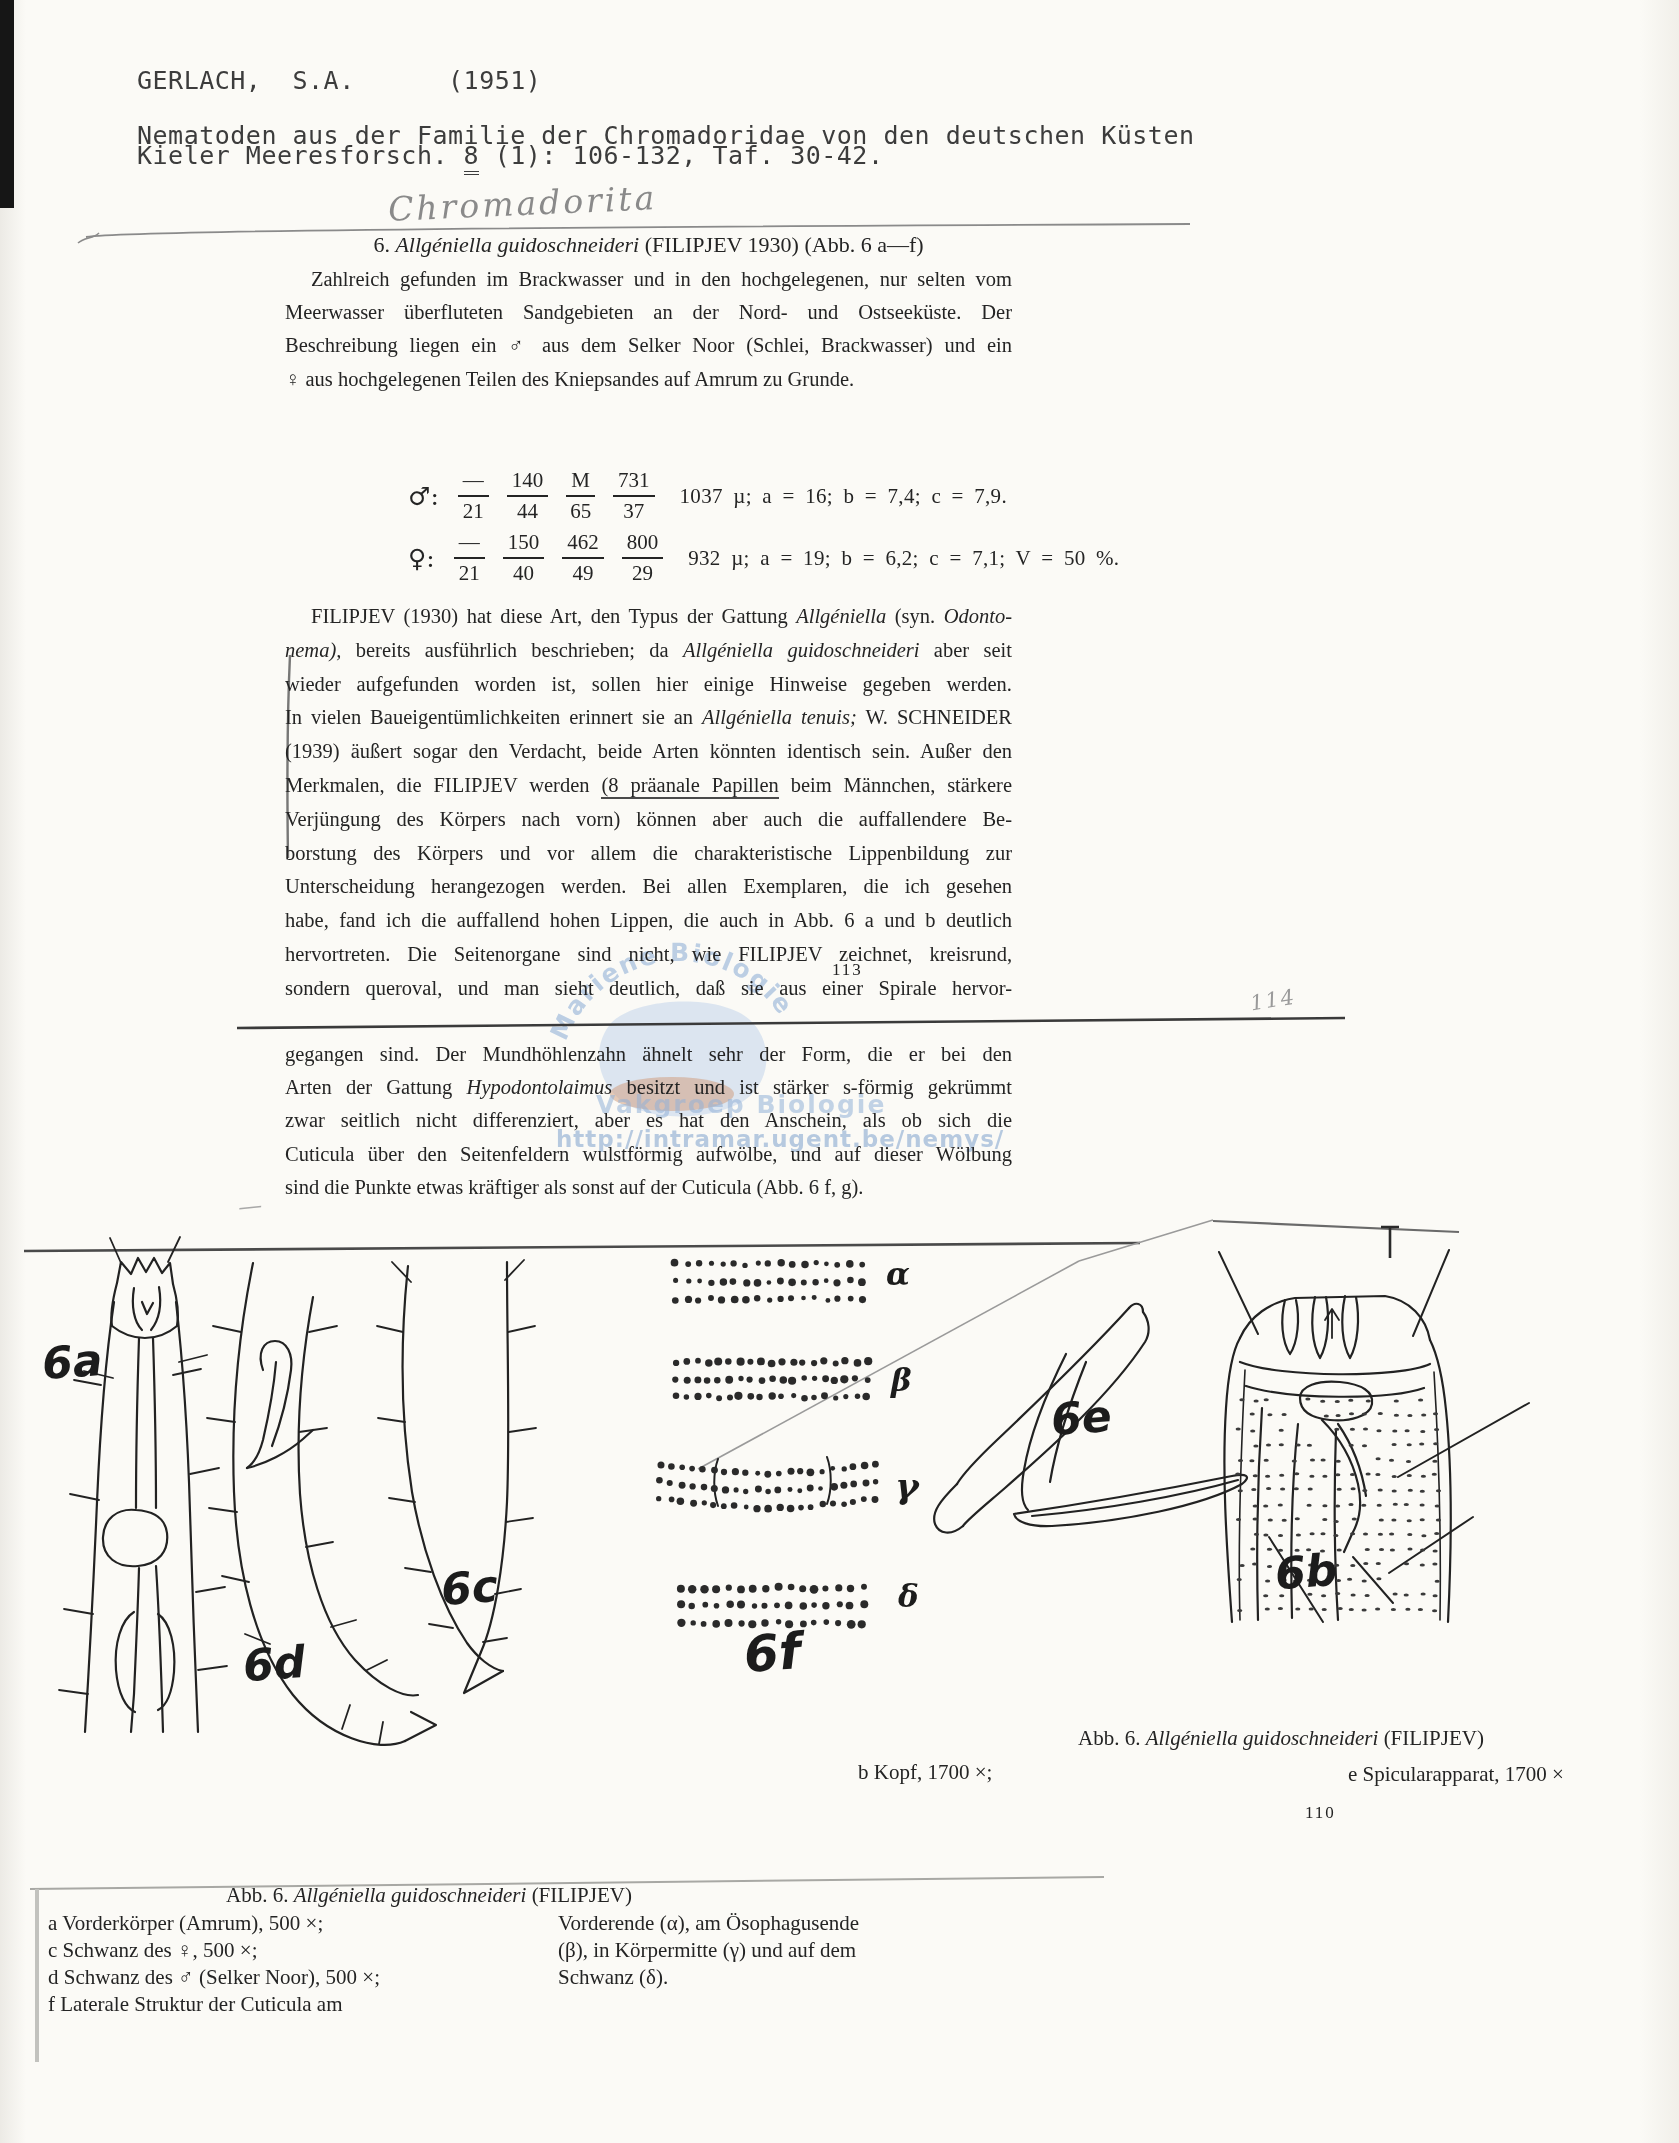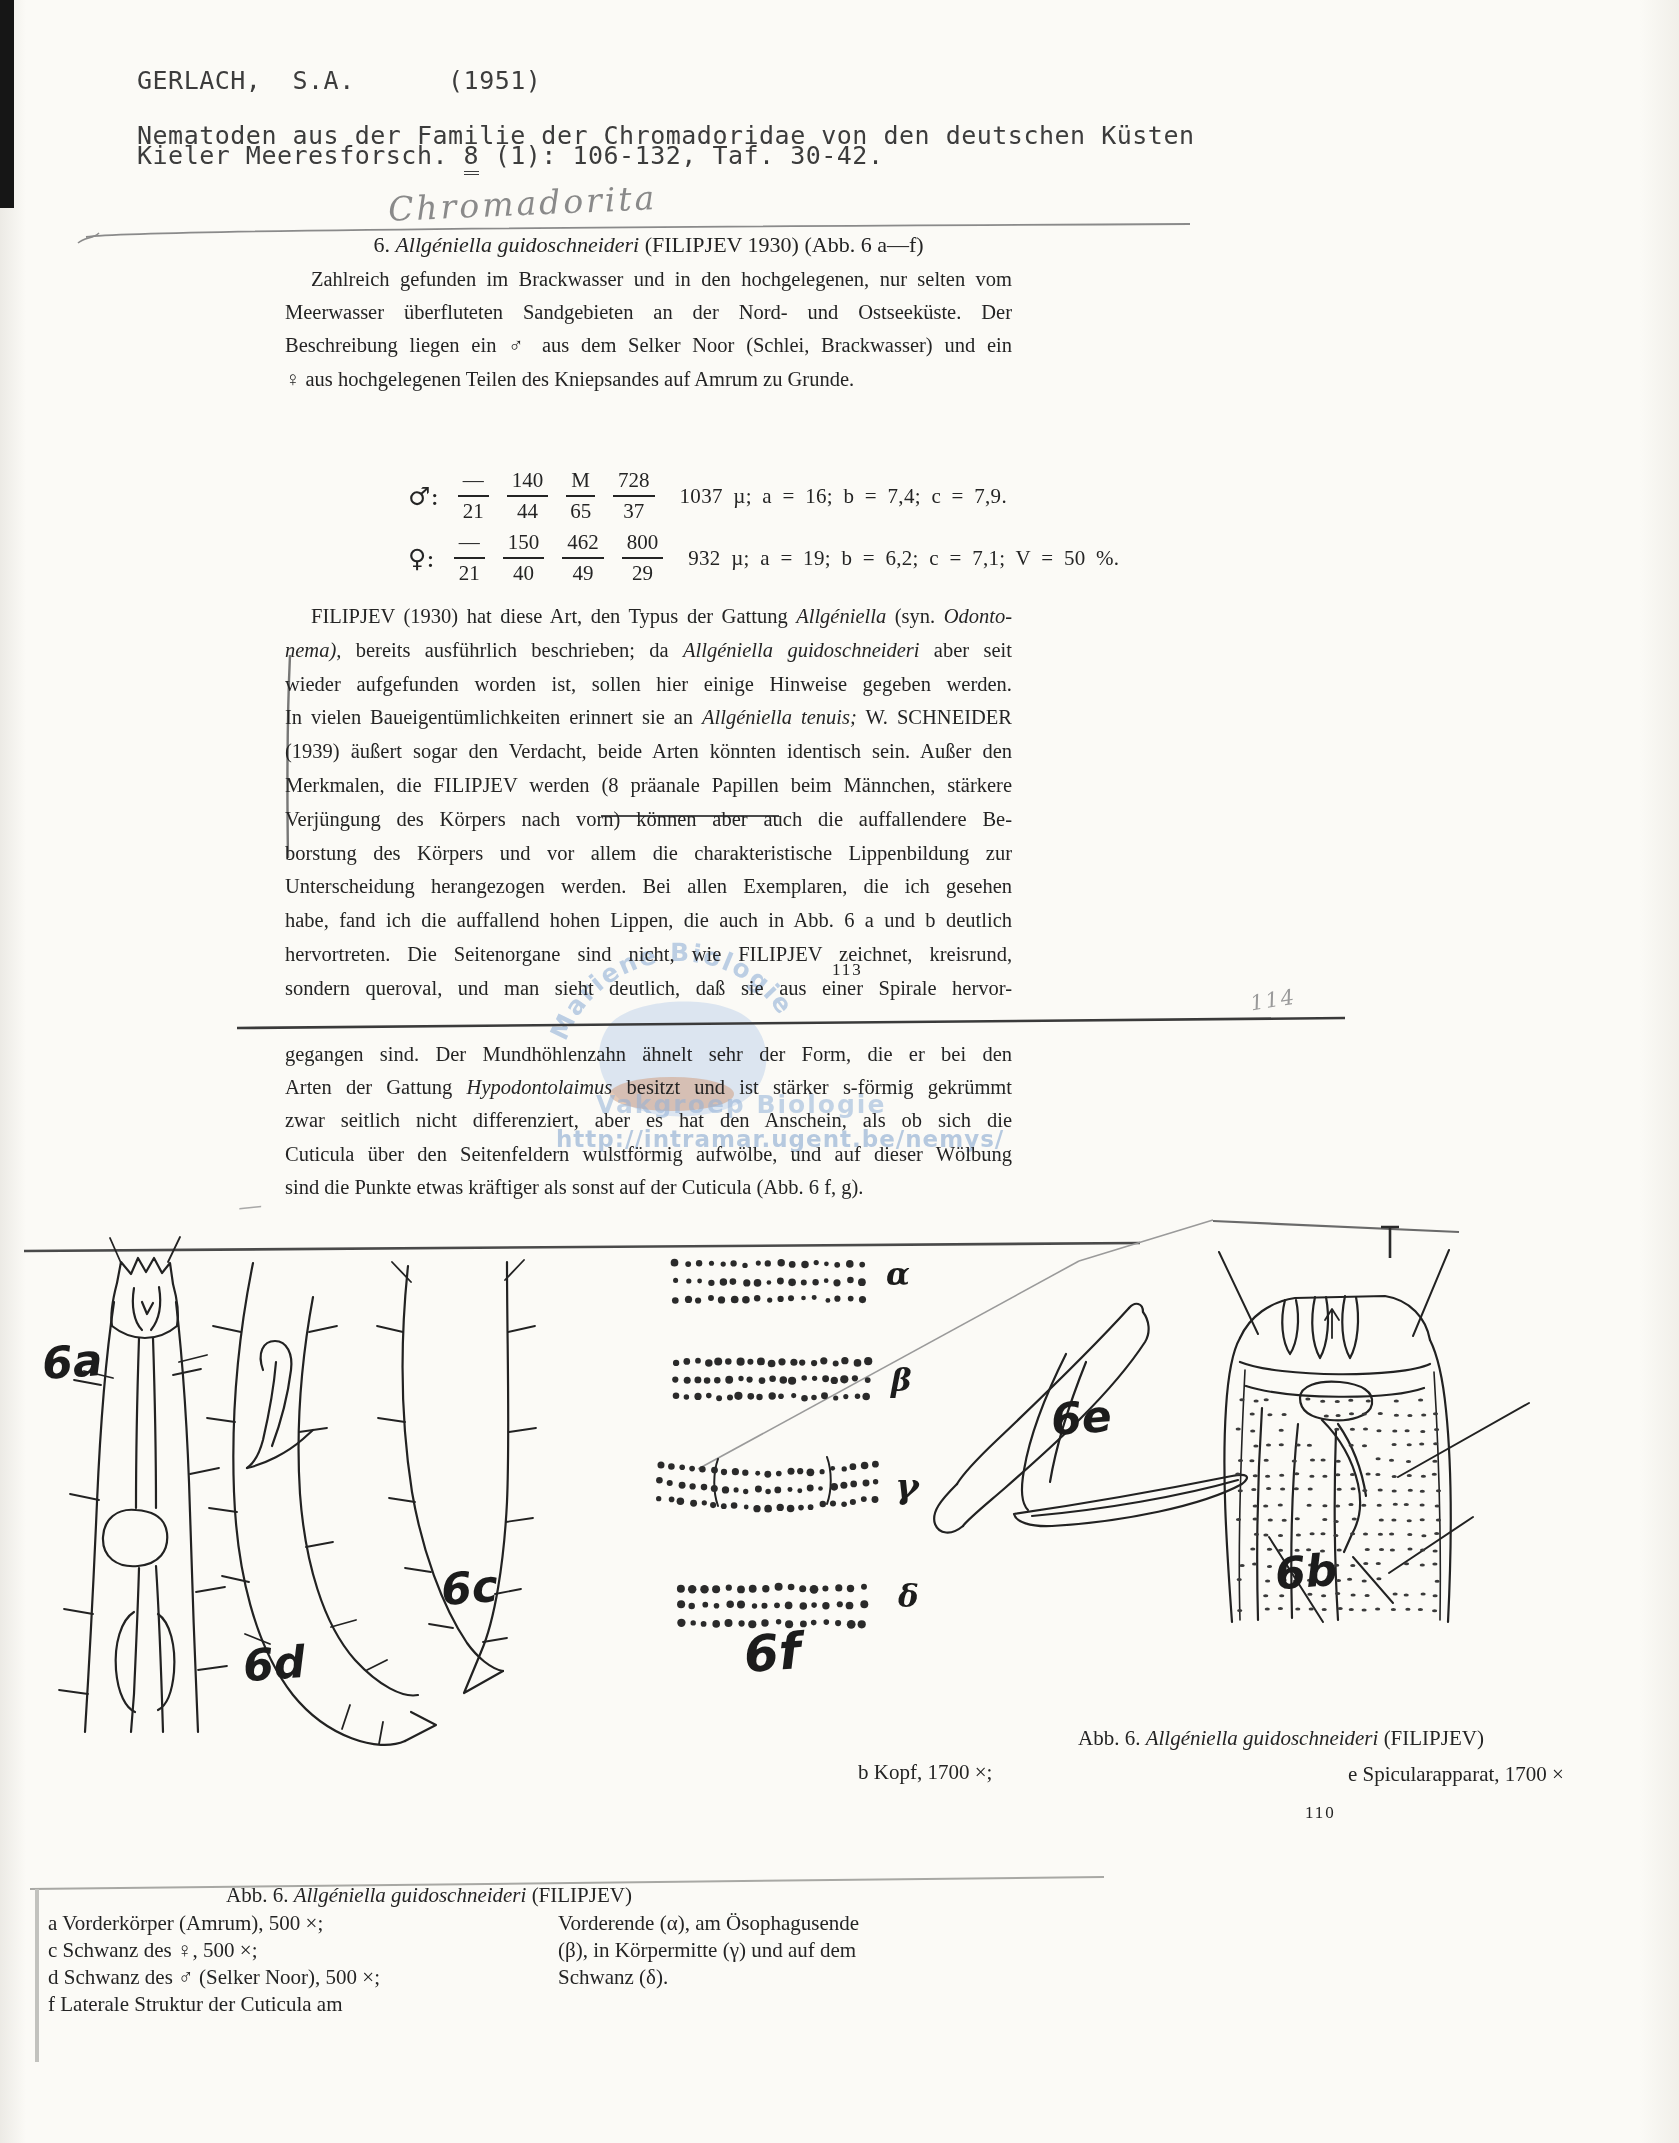--- a/index.html
+++ b/index.html
@@ -17,21 +17,21 @@
   .hw-114{font-size:21px;transform:rotate(-9deg);color:#9a9a9a;letter-spacing:2px;}
   .hw-dash{font-size:24px;color:#a8a8a8;transform:rotate(-6deg);}
   
   .heading{width:727px;text-align:center;font-size:22px;}
   .para{width:727px;font-size:20.5px;}
   .tline{height:33.8px;line-height:33.8px;text-align:justify;text-align-last:justify;white-space:nowrap;}
   .p1 .tline,.p3 .tline{height:33.2px;line-height:33.2px;}
   .tline.last{text-align-last:left;}
   .tline.ind{text-indent:26px;}
   .it{font-style:italic;margin-top:24px;}
-  .pu{border-bottom:2.5px solid #4a4a4a;padding-bottom:19px;margin-top:24px;}
+  .pu{border-bottom:2.5px solid #4a4a4a;padding-bottom:1px;margin-top:24px;}
   
   .formula{display:flex;align-items:center;font-size:21px;}
   .fsym{font-size:25px;margin-right:10px;font-family:"DejaVu Serif",serif;}
   .frac{display:inline-block;text-align:center;margin:0 9px;font-size:21px;}
   .frac .num{display:block;border-bottom:2px solid #242424;padding:0 5px 2px;}
   .frac .den{display:block;padding-top:2px;}
   .fres{margin-left:16px;word-spacing:5px;letter-spacing:.3px;}
   .pagenum{font-size:17px;letter-spacing:2px;}
   
   .flabel{font-family:"DejaVu Sans","Liberation Sans",sans-serif;font-weight:700;font-style:italic;
@@ -587,21 +587,21 @@
 
   <div class="abs para p1 layer-text" style="left:285px;top:263px;">
       <div class="tline ind"><span>Zahlreich gefunden im Brackwasser und in den hochgelegenen, nur selten vom</span></div>
       <div class="tline"><span>Meerwasser überfluteten Sandgebieten an der Nord- und Ostseeküste. Der</span></div>
       <div class="tline"><span>Beschreibung liegen ein ♂ aus dem Selker Noor (Schlei, Brackwasser) und ein</span></div>
       <div class="tline last"><span>♀ aus hochgelegenen Teilen des Kniepsandes auf Amrum zu Grunde.</span></div>
     </div>
 
   <div class="abs formula layer-text" style="left:408px;top:468px;">
     <span class="fsym">♂:</span>
-    <span><span class="frac"><span class="num">—</span><span class="den">21</span></span><span class="frac"><span class="num">140</span><span class="den">44</span></span><span class="frac"><span class="num">M</span><span class="den">65</span></span><span class="frac"><span class="num">728</span><span class="den">37</span></span></span>
+    <span><span class="frac"><span class="num">—</span><span class="den">21</span></span><span class="frac"><span class="num">140</span><span class="den">44</span></span><span class="frac"><span class="num">M</span><span class="den">65</span></span><span class="frac"><span class="num">731</span><span class="den">37</span></span></span>
     <span class="fres">1037 µ;  a = 16;  b = 7,4;  c = 7,9.</span>
   </div>
   <div class="abs formula layer-text" style="left:408px;top:530px;">
     <span class="fsym">♀:</span>
     <span><span class="frac"><span class="num">—</span><span class="den">21</span></span><span class="frac"><span class="num">150</span><span class="den">40</span></span><span class="frac"><span class="num">462</span><span class="den">49</span></span><span class="frac"><span class="num">800</span><span class="den">29</span></span></span>
     <span class="fres">932 µ;  a = 19;  b = 6,2;  c = 7,1;  V = 50 %.</span>
   </div>
 
   <div class="abs para layer-text" style="left:285px;top:440px;margin-top:160px;top:440px;" style2="">
       <div class="tline ind"><span>FILIPJEV (1930) hat diese Art, den Typus der Gattung </span><span class="it">Allgéniella</span><span> (syn. </span><span class="it">Odonto-</span></div>

